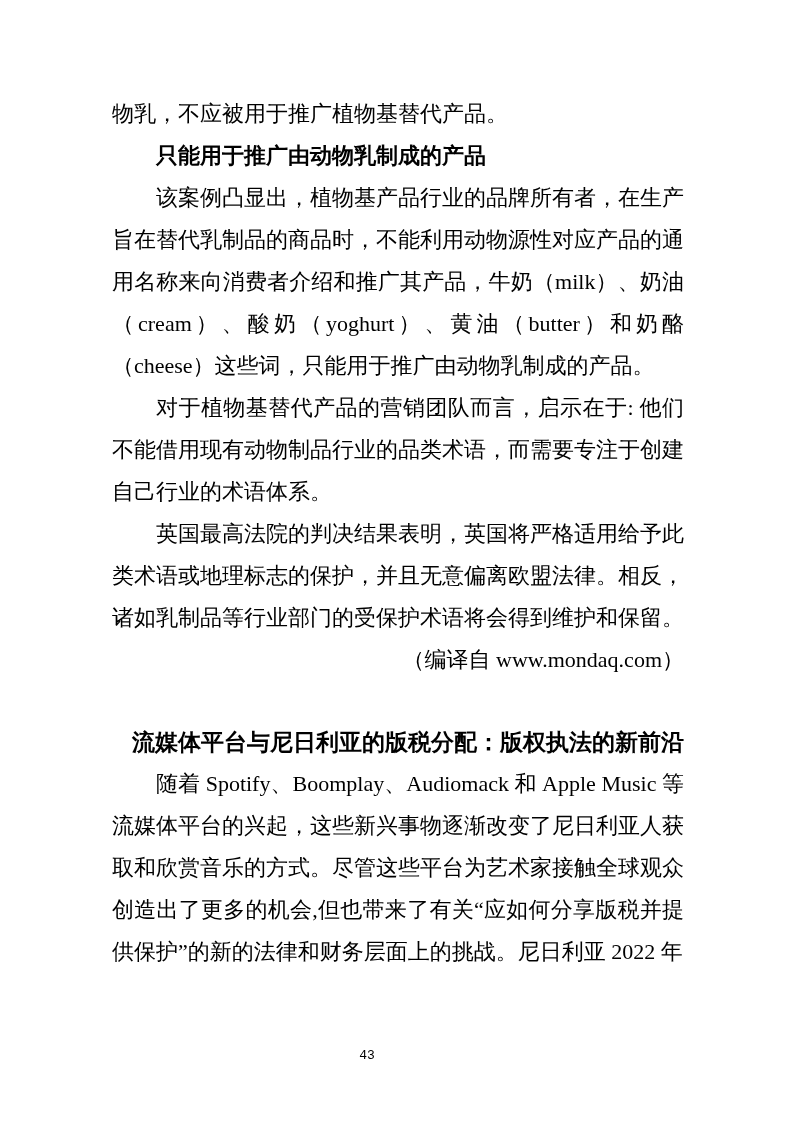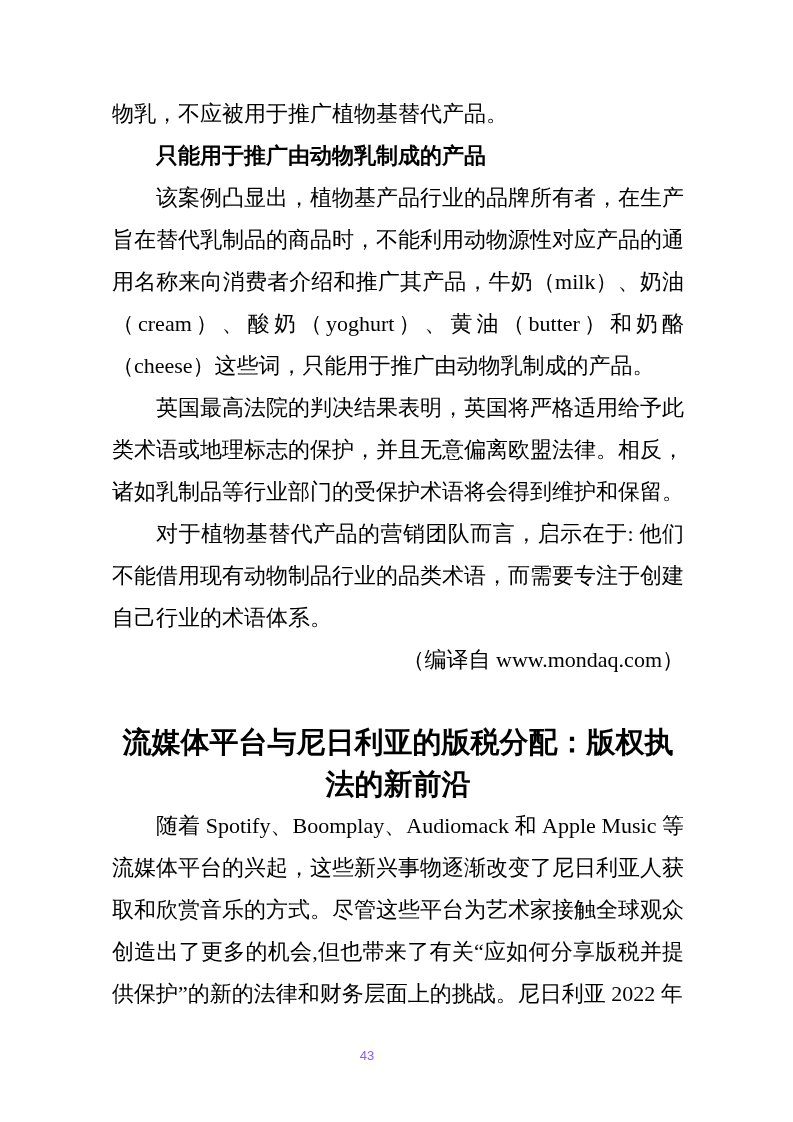--- a/index.html
+++ b/index.html
@@ -36,46 +36,46 @@
     font-weight: bold;
     text-indent: 44px;
     text-align: left;
   }
   .attribution {
     text-align: right;
   }
   .article-heading {
     font-family: "Liberation Sans", "DejaVu Sans", sans-serif;
     font-weight: 600;
-    font-size: 29px;
+    font-size: 23px;
     line-height: 42px;
-    text-align: center;
+    text-align: right;
     text-indent: 0;
     margin-top: 40px !important;
   }
   .footer {
     position: absolute;
     left: 0;
     top: 1046px;
     width: 100%;
     text-align: center;
-    font-family: Liberation Sans, sans-serif;
+    font-family: Liberation Mono, monospace;
     font-size: 13px;
     line-height: 20px;
-    color: #8b5cf6;
+    color: #000000;
   }
 </style>
 </head>
 <body>
 
 <div class="page">
   <div class="content">
     <p>物乳，不应被用于推广植物基替代产品。</p>
     <p class="subhead">只能用于推广由动物乳制成的产品</p>
     <p class="para-indent">该案例凸显出，植物基产品行业的品牌所有者，在生产旨在替代乳制品的商品时，不能利用动物源性对应产品的通用名称来向消费者介绍和推广其产品，牛奶（milk）、奶油（cream）、酸奶（yoghurt）、黄油（butter）和奶酪（cheese）这些词，只能用于推广由动物乳制成的产品。</p>
+    <p class="para-indent">对于植物基替代产品的营销团队而言，启示在于: 他们不能借用现有动物制品行业的品类术语，而需要专注于创建自己行业的术语体系。</p>
     <p class="para-indent">英国最高法院的判决结果表明，英国将严格适用给予此类术语或地理标志的保护，并且无意偏离欧盟法律。相反，诸如乳制品等行业部门的受保护术语将会得到维护和保留。</p>
-    <p class="para-indent">对于植物基替代产品的营销团队而言，启示在于: 他们不能借用现有动物制品行业的品类术语，而需要专注于创建自己行业的术语体系。</p>
     <p class="attribution">（编译自 www.mondaq.com）</p>
     <p class="article-heading">流媒体平台与尼日利亚的版税分配：版权执法的新前沿</p>
     <p class="para-indent">随着 Spotify、Boomplay、Audiomack 和 Apple Music 等流媒体平台的兴起，这些新兴事物逐渐改变了尼日利亚人获取和欣赏音乐的方式。尽管这些平台为艺术家接触全球观众创造出了更多的机会,但也带来了有关“应如何分享版税并提供保护”的新的法律和财务层面上的挑战。尼日利亚 2022 年</p>
   </div>
   <div class="footer">43</div>
 </div>
 
 </body></html>

